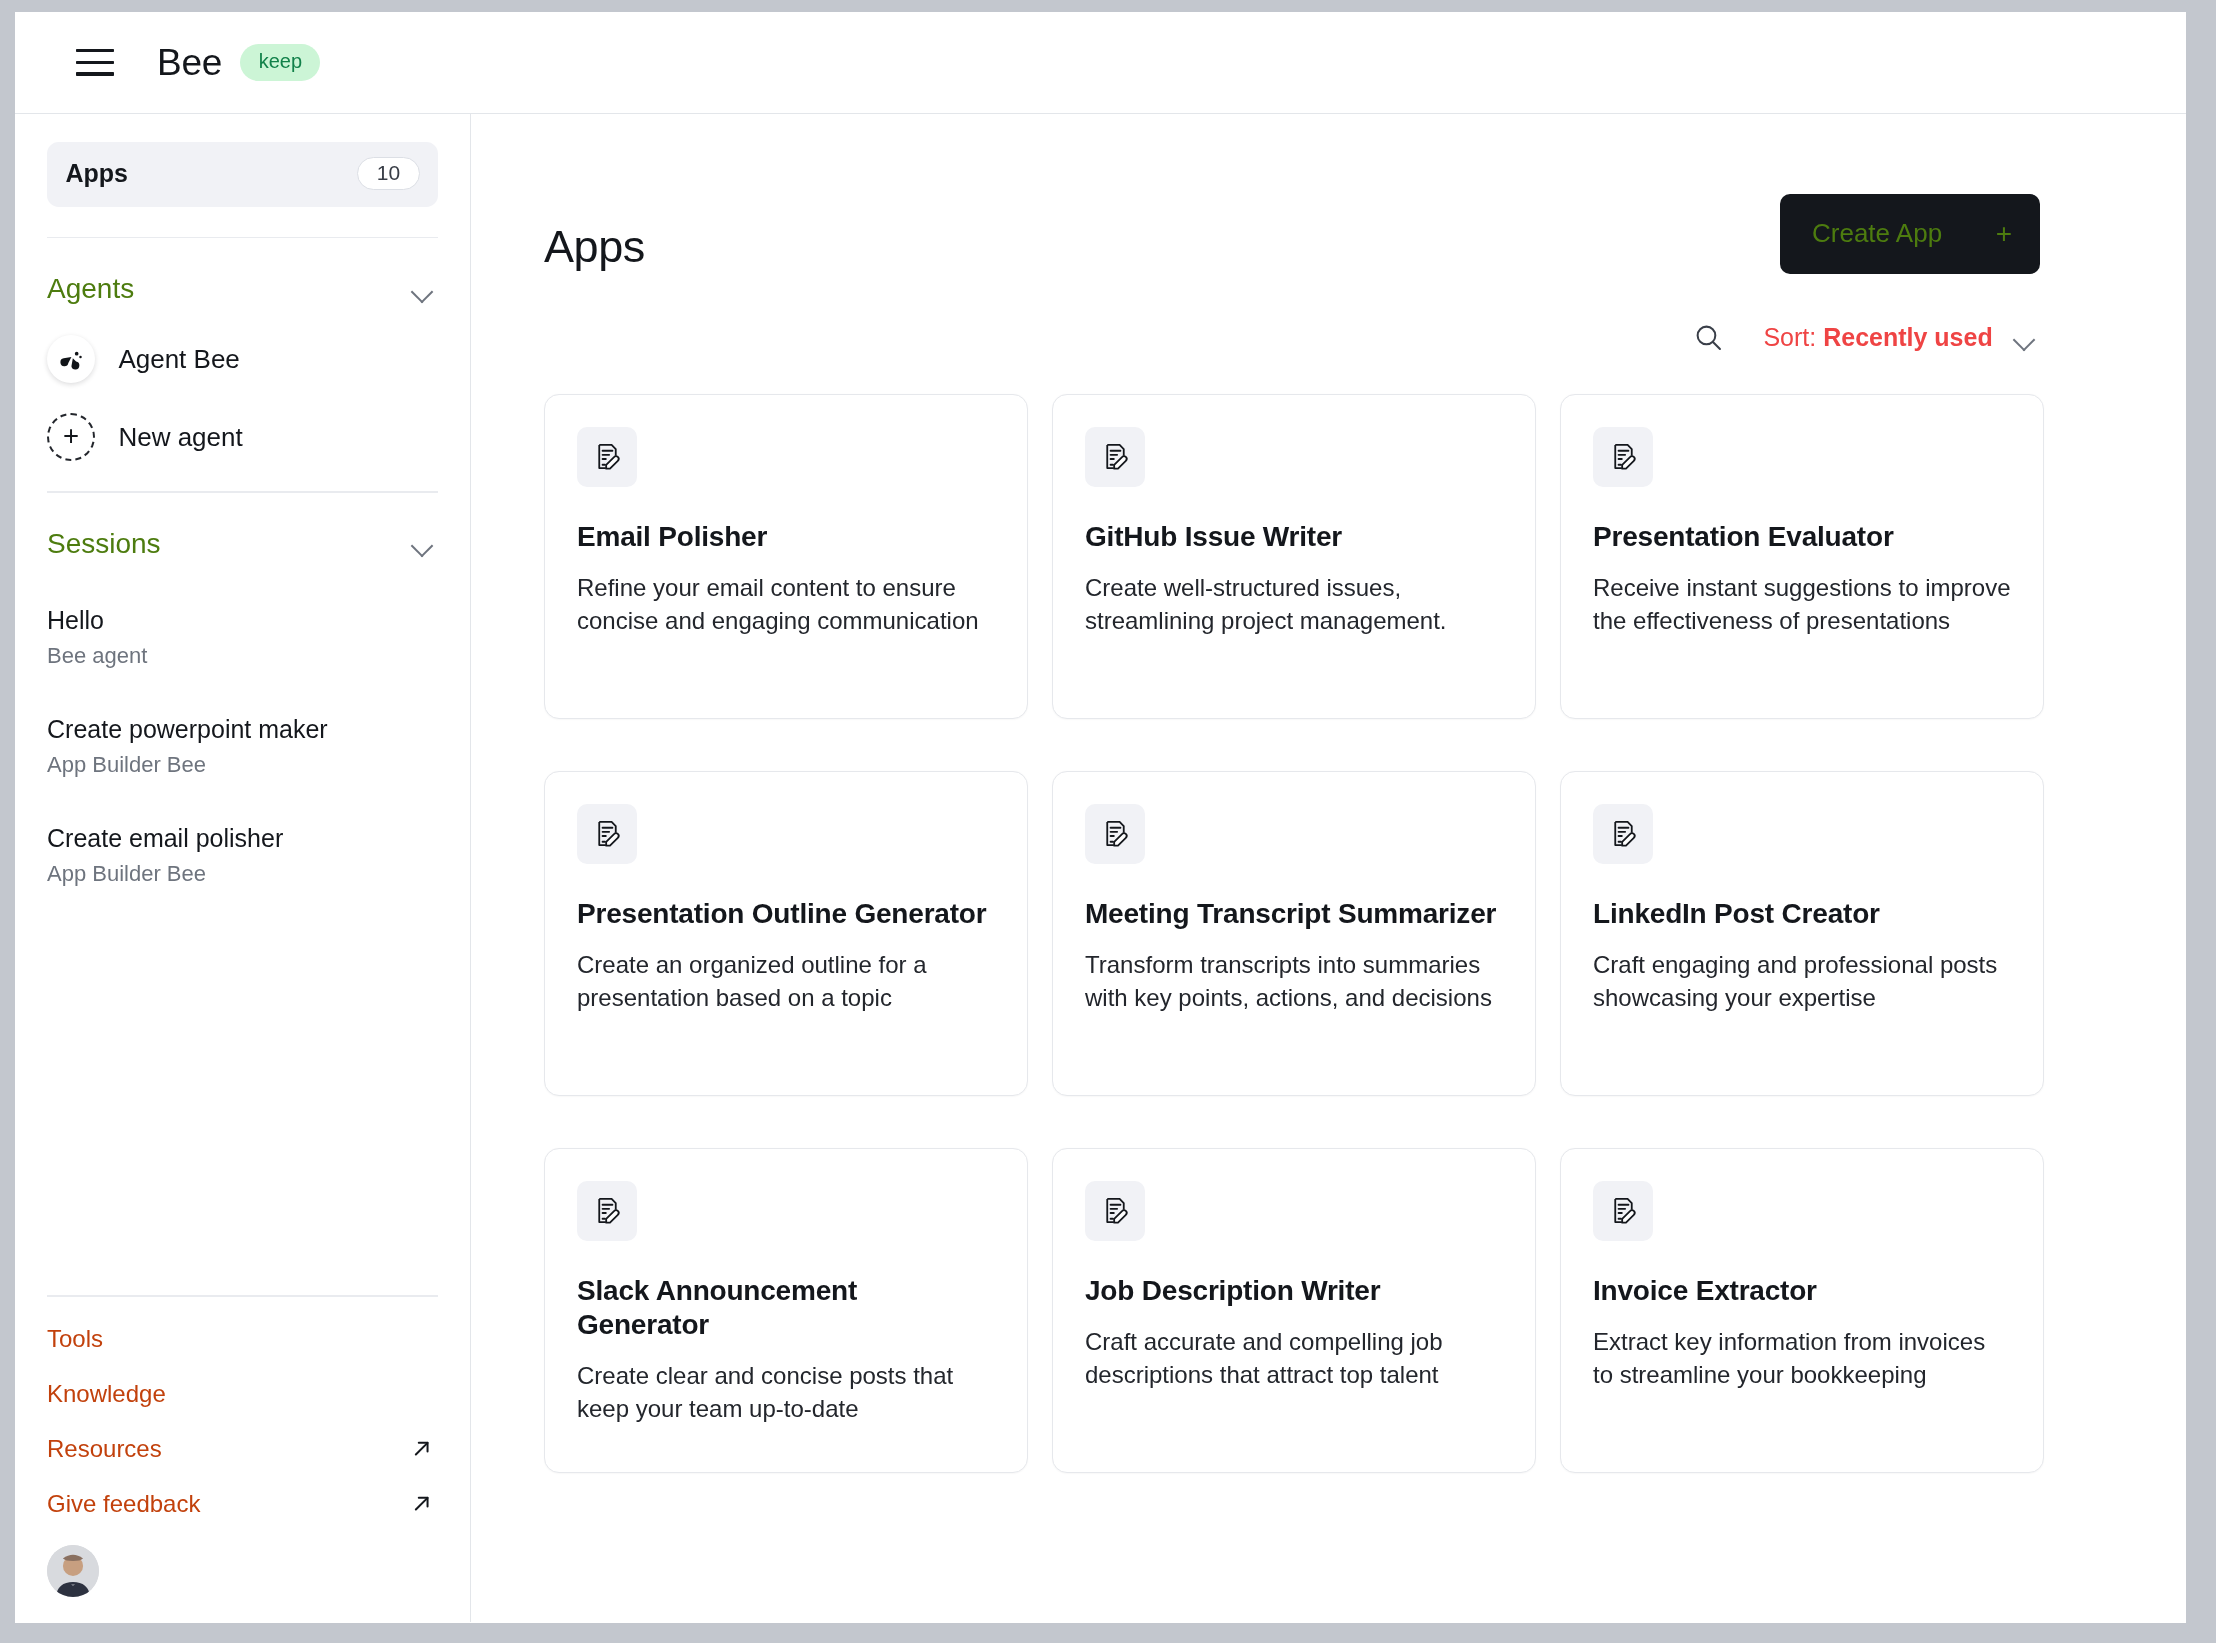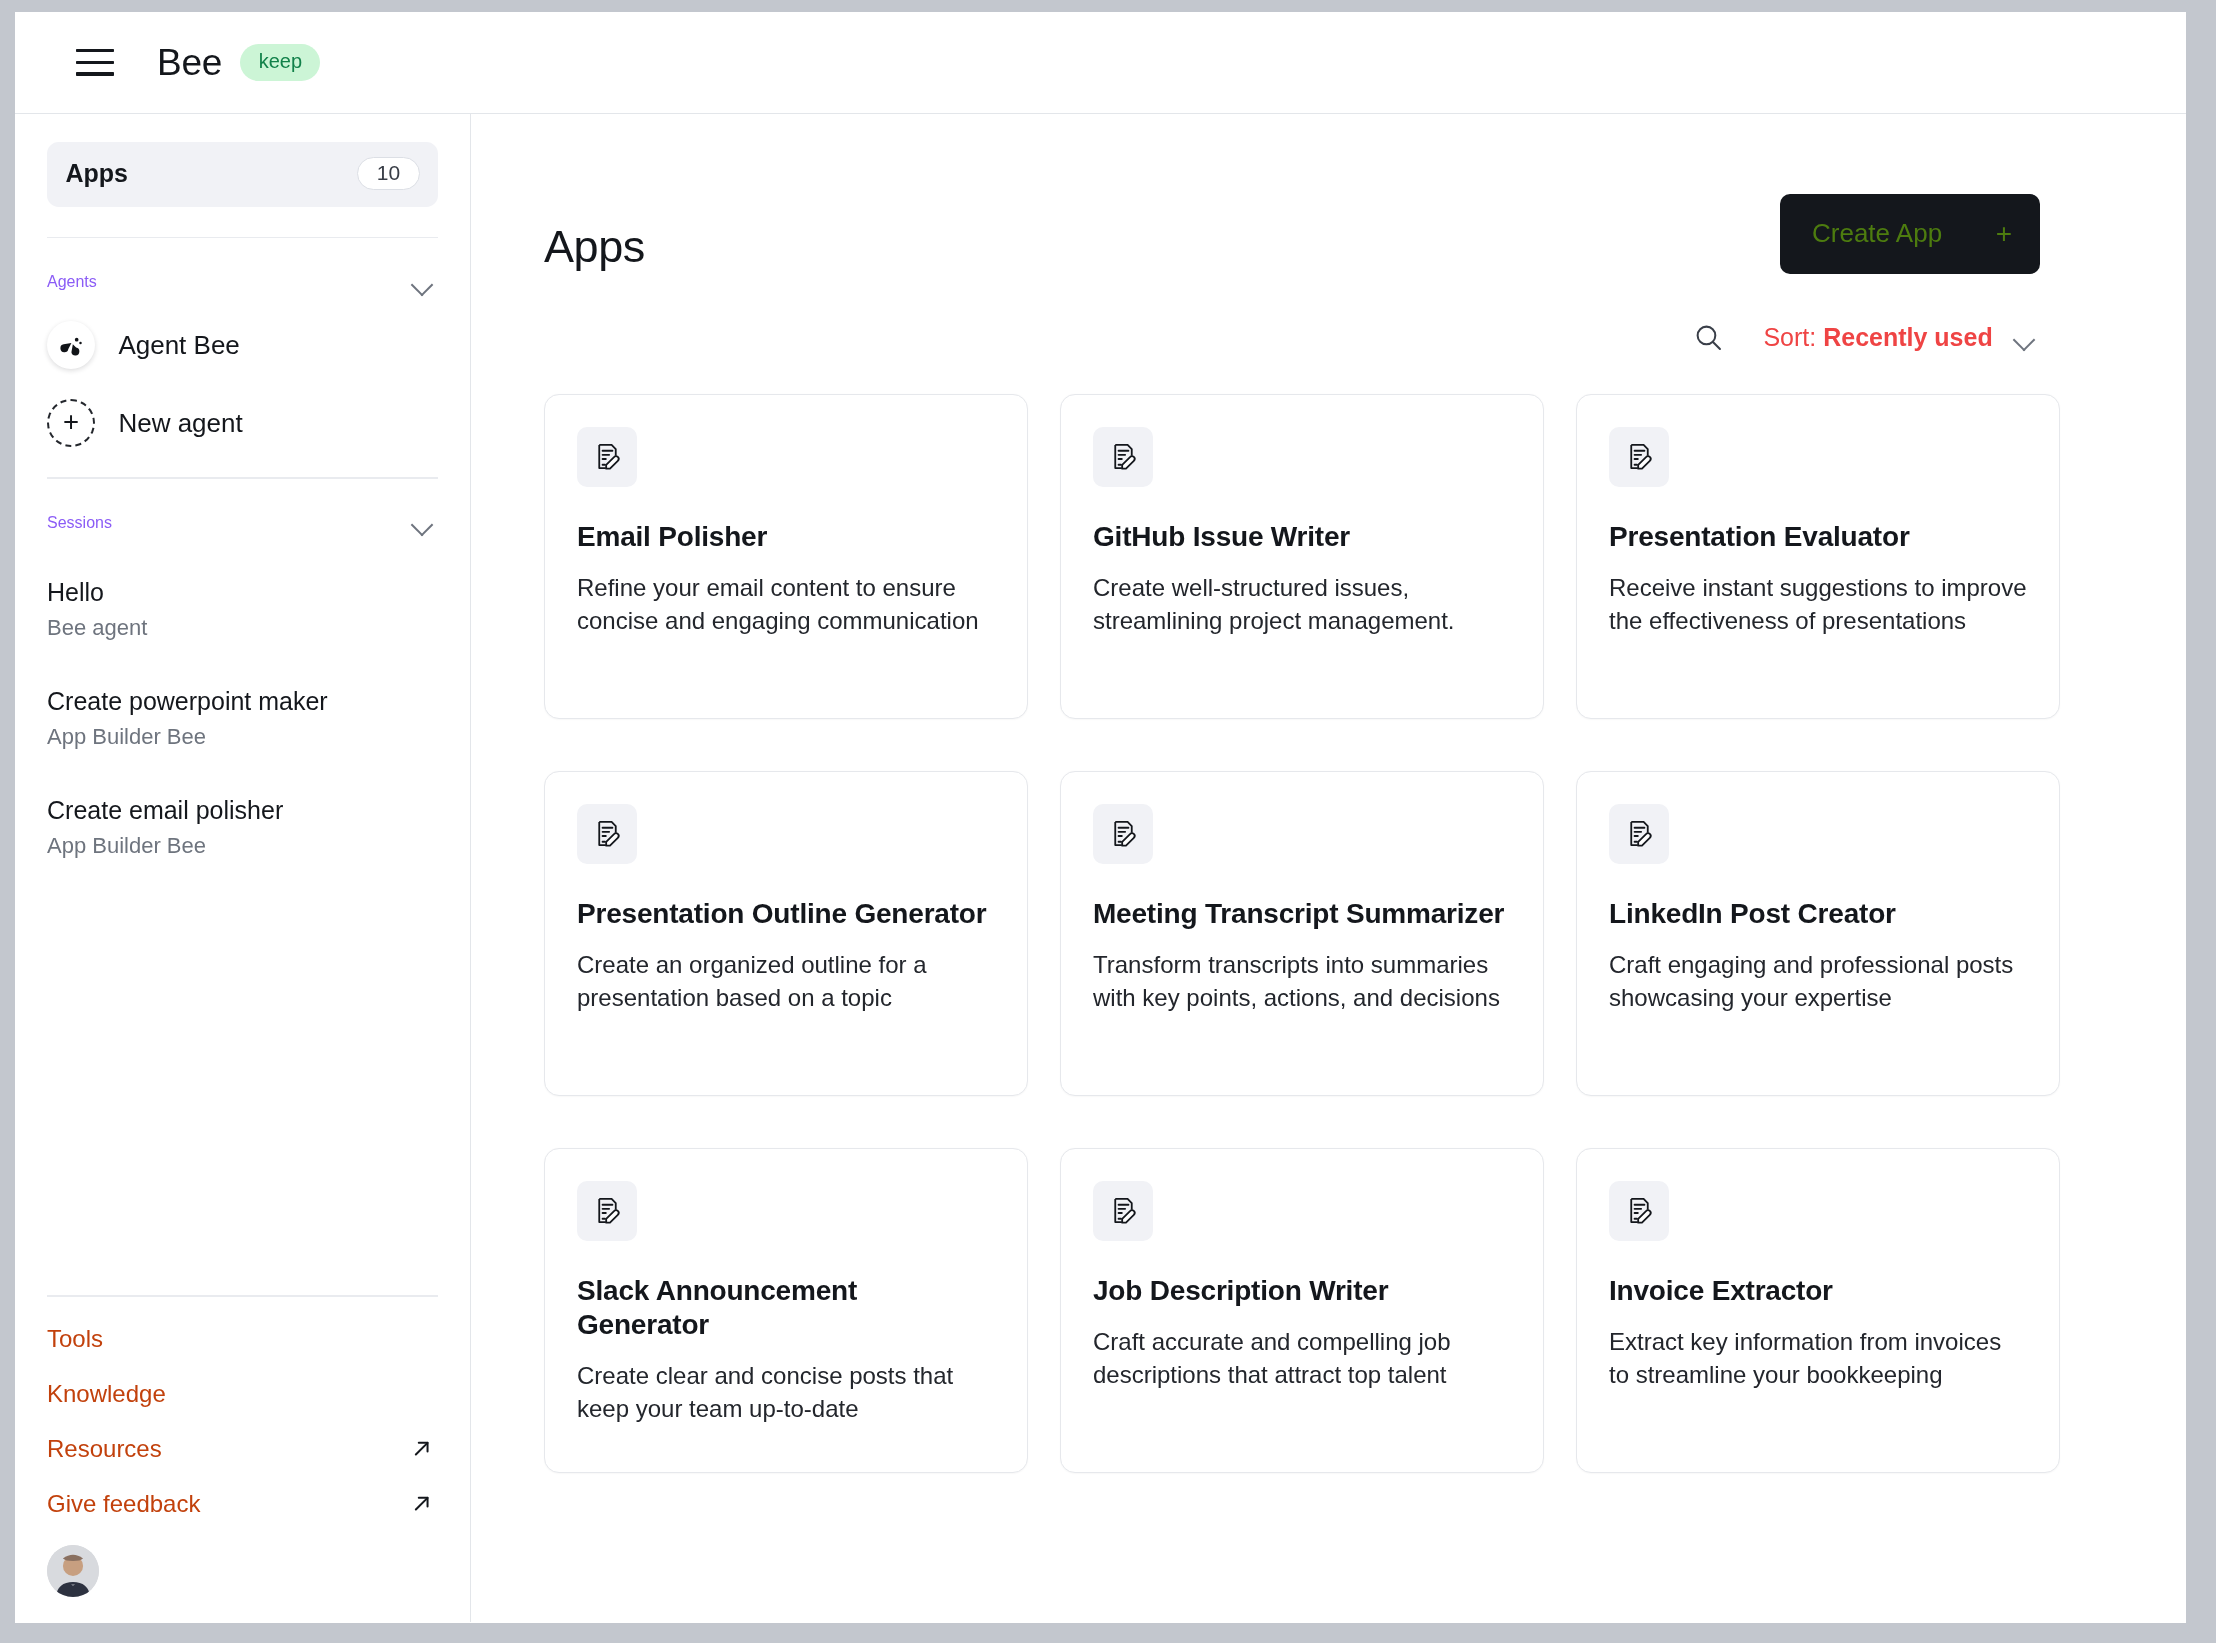--- a/index.html
+++ b/index.html
@@ -86,21 +86,21 @@
     border: 1.7px solid #dcdfe5; border-radius: 834px;
     padding: 3.3px 18.4px 5px; background: #fff; line-height: 1.1;
   }
 
   .side-divider { height: 1.7px; background: #e9ebef; margin: 30px 0 0 0; }
 
   .section-head {
     display: flex; align-items: center; justify-content: space-between;
     margin-top: 35px; cursor: pointer;
   }
-  .section-head-label { font-size: 16px; color: #8b5cf6; }
+  .section-head-label { font-size: 28px; color: #4d7c0f; }
   .chev {
     width: 22px; height: 11.7px; position: relative; margin-right: 3.3px;
   }
   .chev::before {
     content: ""; position: absolute; left: 1.7px; top: 0;
     width: 14px; height: 14px;
     border-right: 2.5px solid #6e747e; border-bottom: 2.5px solid #6e747e;
     transform: rotate(45deg);
   }
 
@@ -171,21 +171,21 @@
   #toolbar { display: flex; align-items: center; justify-content: flex-end; margin-top: 48px; gap: 38px; }
   #search-btn { cursor: pointer; display: flex; align-items: center; }
   #sort-control { display: flex; align-items: center; cursor: pointer; gap: 22px; }
   #sort-text { font-size: 25px; color: #ef4444; }
   #sort-text b { font-weight: bold; }
 
   
   #cards-grid {
     display: grid;
     grid-template-columns: repeat(3, 484px);
-    gap: 52px 32px;
+    gap: 52px 24px;
     margin-top: 40px;
   }
   .app-card {
     background: #fff;
     border: 1.7px solid #e6e8ec;
     border-radius: 15px;
     height: 325px;
     padding: 32px 32px 0 32px;
     cursor: pointer;
     box-shadow: 0 0.8px 1.7px rgba(20,23,28,.03);

